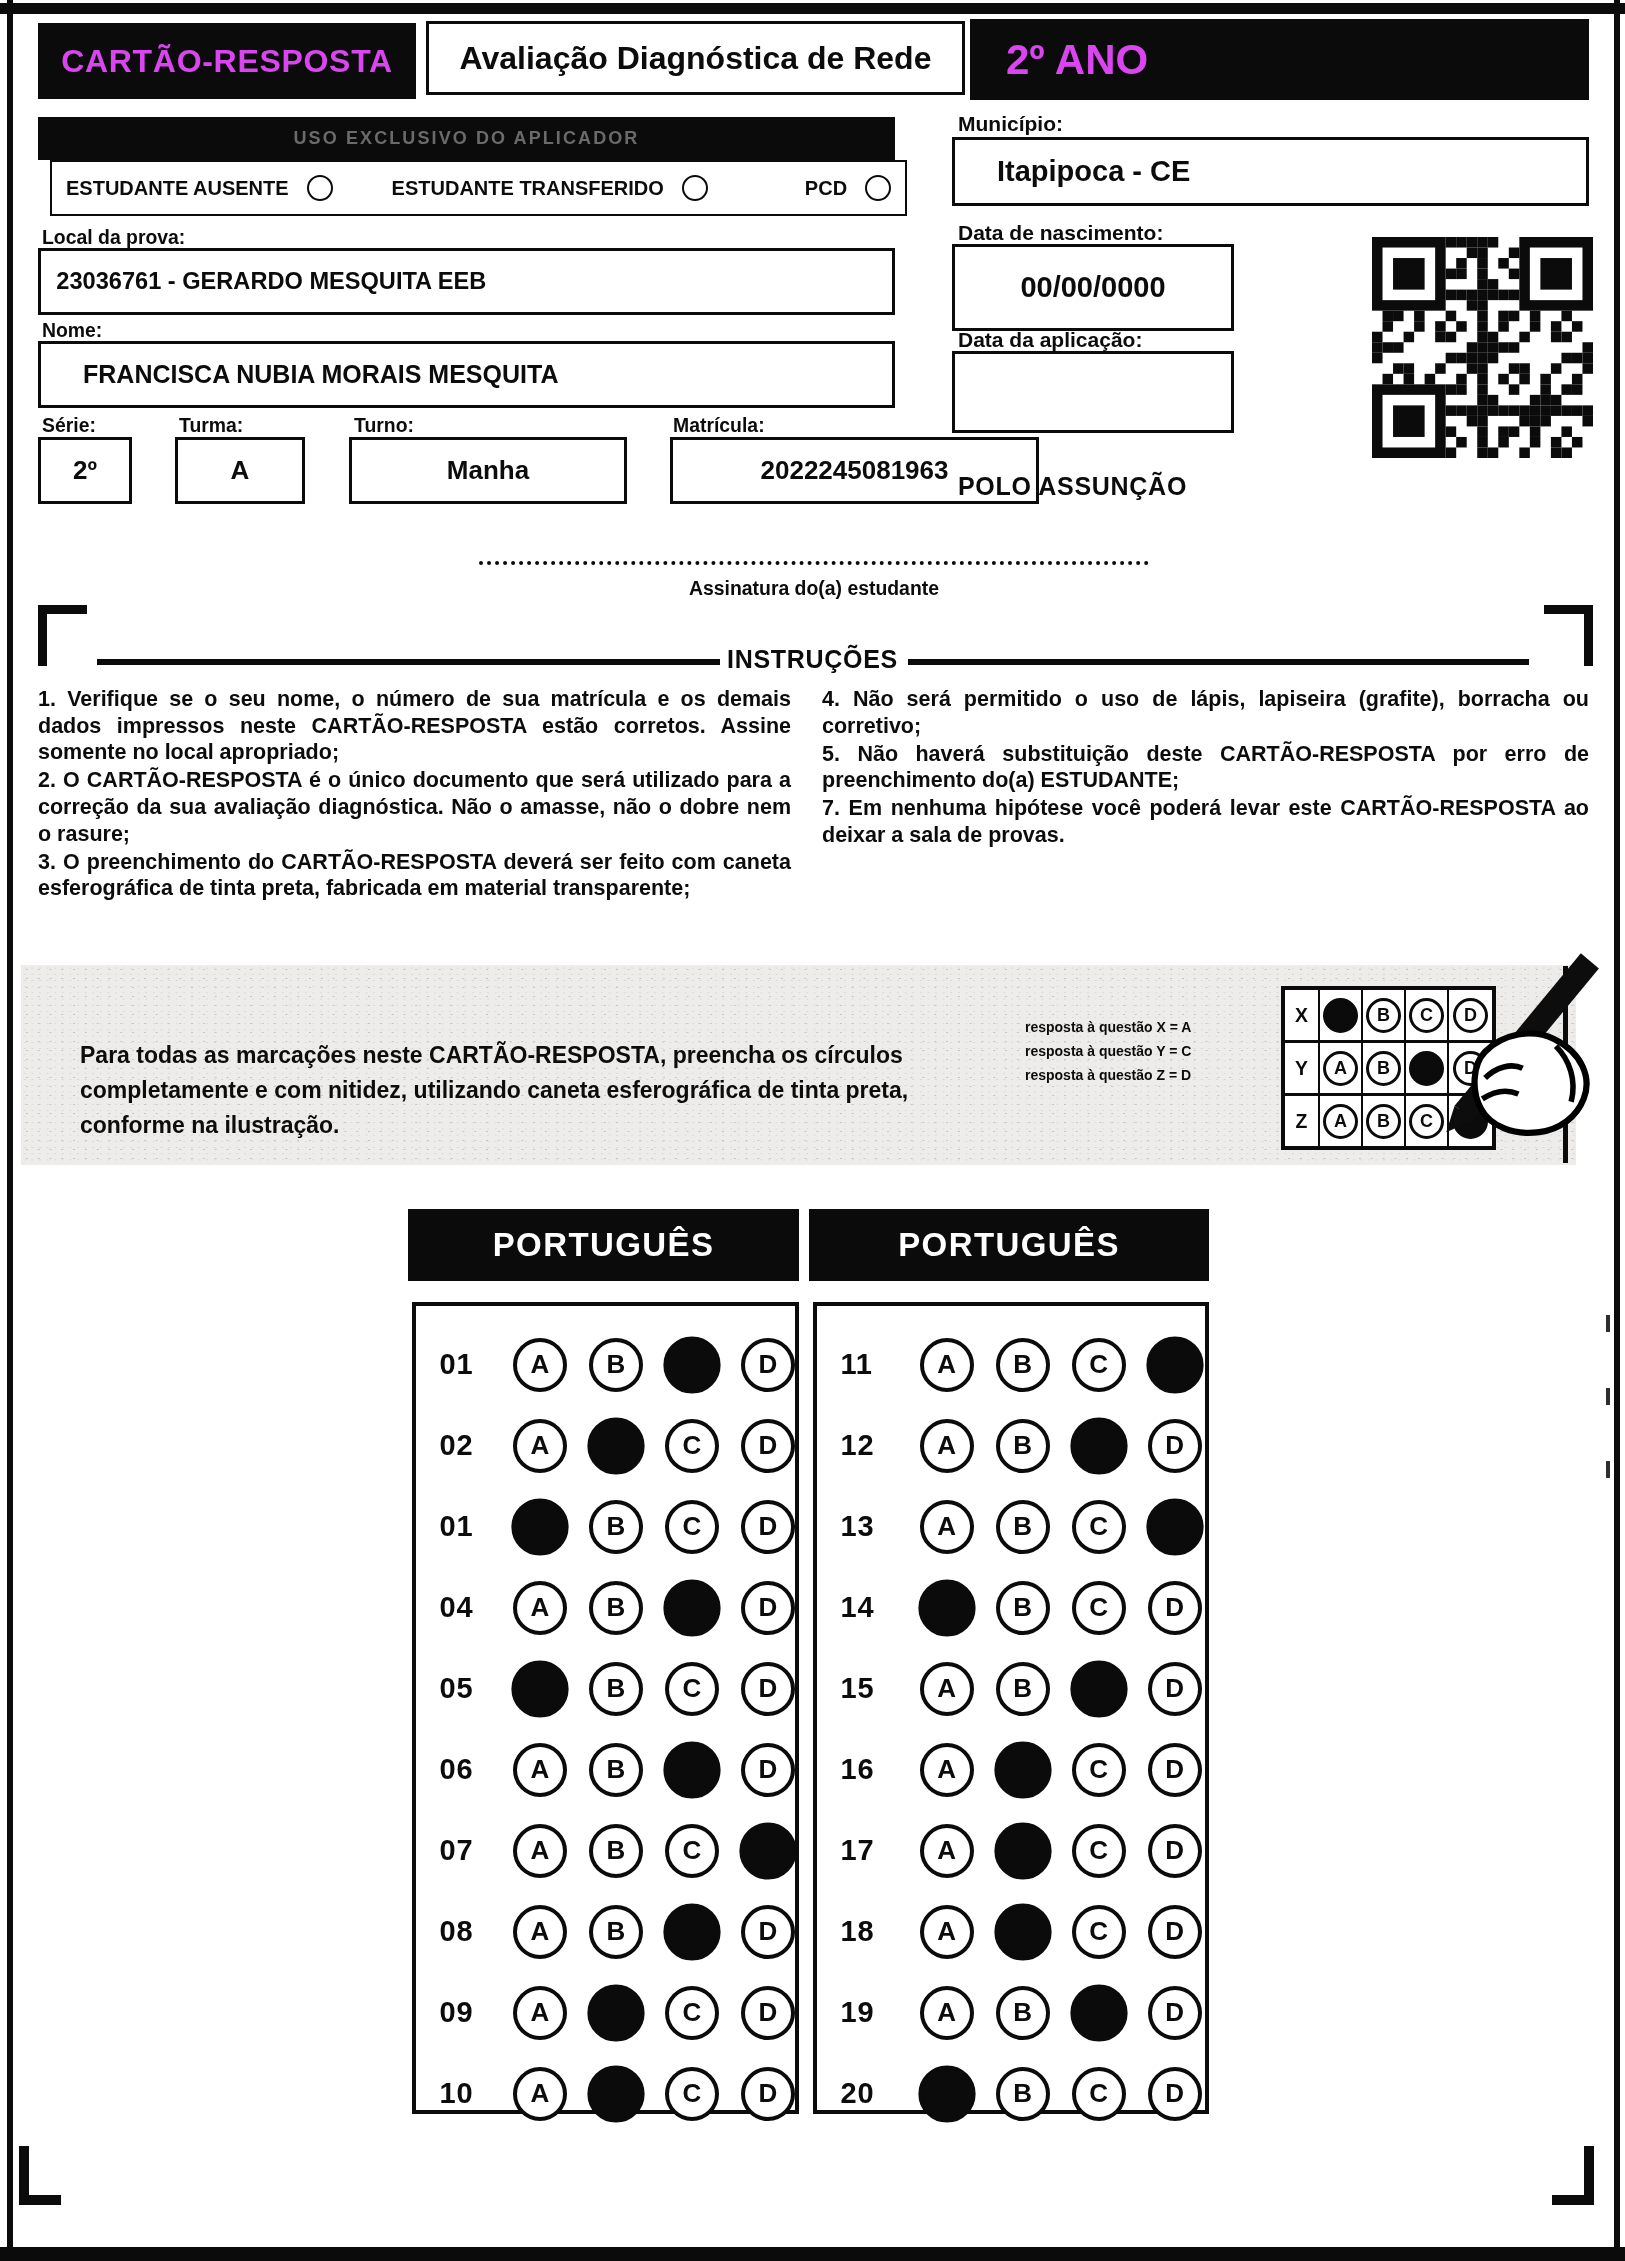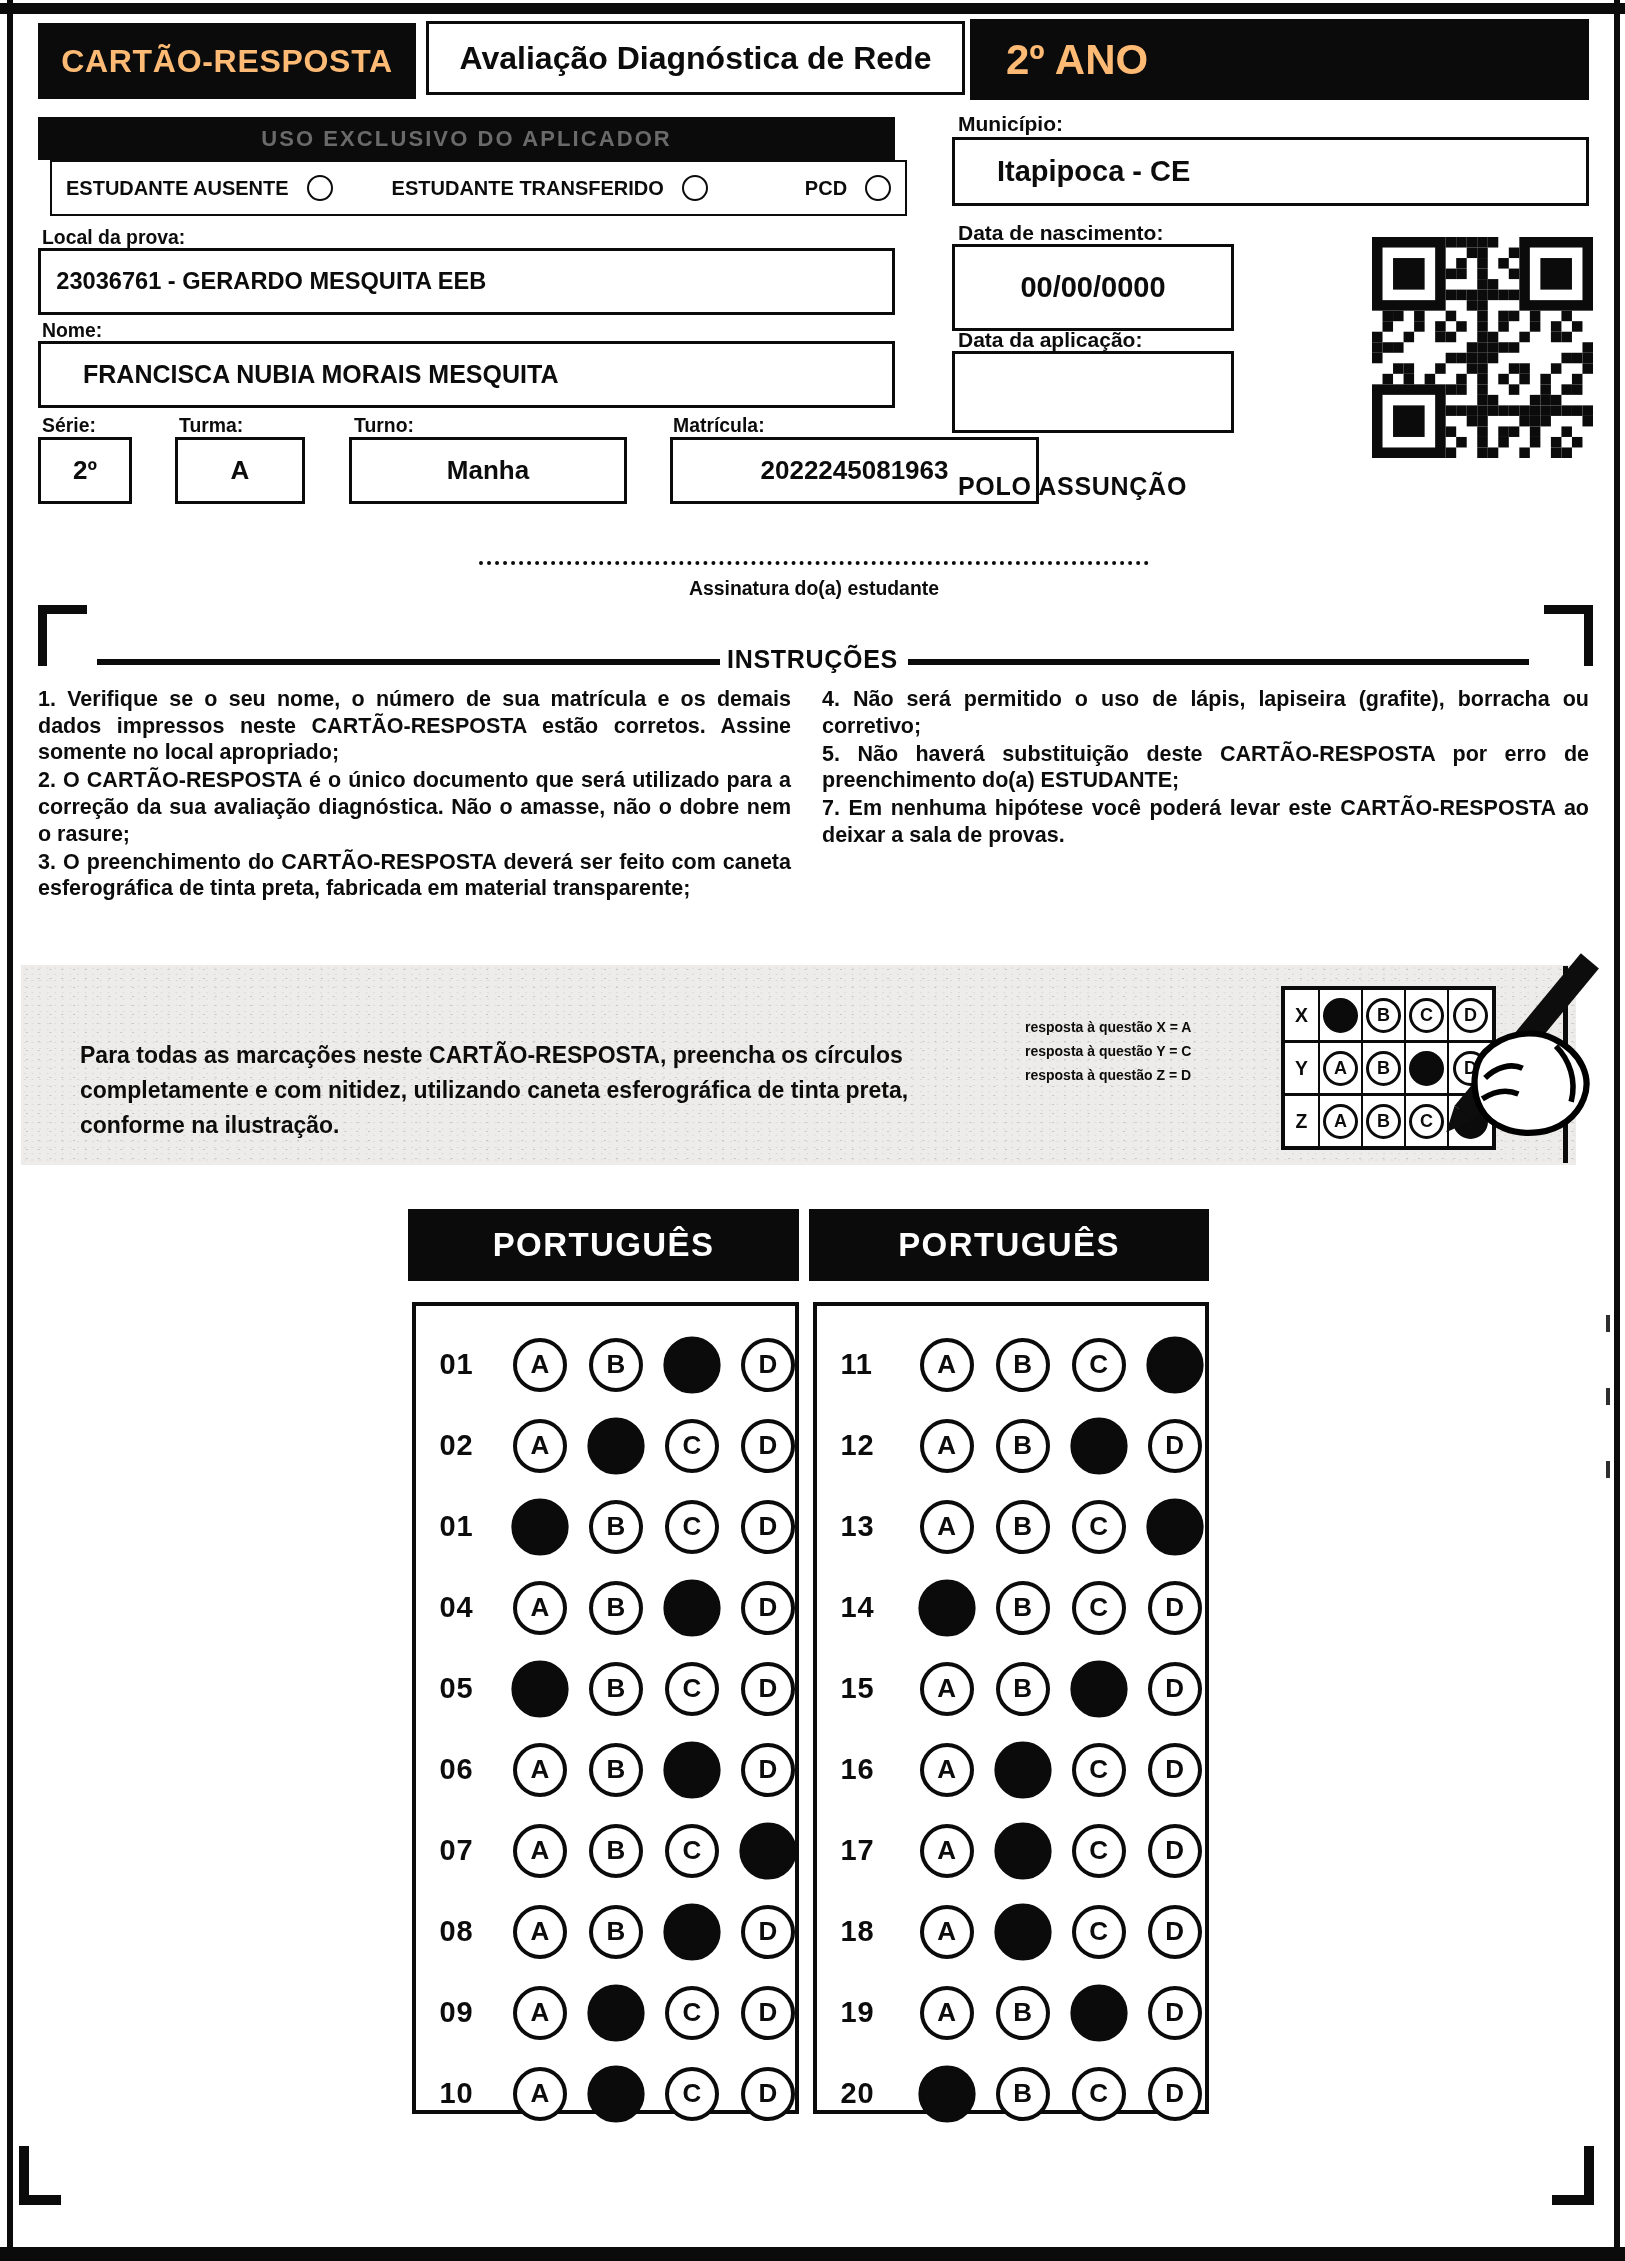--- a/index.html
+++ b/index.html
@@ -6,28 +6,28 @@
   body{font-family:"Liberation Sans", sans-serif; color:#0c0c0c;}
   .page{position:relative;width:1625px;height:2261px;background:#ffffff;overflow:hidden;}
   .abs{position:absolute;}
   
   .bar-top{left:0;top:2.8px;width:1625px;height:11px;background:#0b0b0b;}
   .bar-bottom{left:0;top:2247px;width:1625px;height:14px;background:#0b0b0b;}
   .border-left{left:7px;top:0;width:5.6px;height:2261px;background:#0b0b0b;}
   .border-right{left:1614px;top:0;width:5.6px;height:2261px;background:#0b0b0b;}
 
   
-  .hdr-black{background:#0b0b0b;color:#fdba74;display:flex;align-items:center;}
+  .hdr-black{background:#0b0b0b;color:#d946ef;display:flex;align-items:center;}
   .hdr-card{left:38px;top:23px;width:378px;height:76px;justify-content:center;font-size:32px;font-weight:bold;letter-spacing:0.7px;}
   .hdr-exam{left:426px;top:21px;width:539px;height:74px;background:#ffffff;border:3.5px solid #0b0b0b;display:flex;align-items:center;justify-content:center;font-size:32px;font-weight:bold;box-sizing:border-box;}
   .hdr-ano{left:970px;top:19.4px;width:619px;height:81px;font-size:42px;font-weight:bold;padding-left:36px;box-sizing:border-box;}
 
   
   .app-bar{left:38px;top:117px;width:857px;height:43px;background:#0b0b0b;display:flex;align-items:center;justify-content:center;}
-  .app-bar span{color:#8a8a8a;opacity:.75;font-size:22px;font-weight:bold;letter-spacing:2.1px;}
+  .app-bar span{color:#8a8a8a;opacity:.75;font-size:18px;font-weight:bold;letter-spacing:2.1px;}
   .app-box{left:38px;top:160px;width:857px;height:56px;border:2.8px solid #0b0b0b;box-sizing:border-box;display:flex;align-items:center;padding-left:14px;margin-left:12px;}
   .app-item{display:flex;align-items:center;gap:18px;font-size:20px;font-weight:bold;}
   .app-item .circ{width:26px;height:26px;border:2.8px solid #0b0b0b;border-radius:50%;box-sizing:border-box;background:#fff;}
   .mL1{margin-left:59px;} .mL2{margin-left:97px;}
 
   .fld-label{font-size:19.4px;font-weight:bold;}
   .fld-box{border:3.5px solid #0b0b0b;box-sizing:border-box;display:flex;align-items:center;background:#fff;}
   .v34{font-size:23.6px;font-weight:bold;} .v36{font-size:25px;font-weight:bold;}
   .v38{font-size:26px;font-weight:bold;} .v42{font-size:29px;font-weight:bold;}
   .cen{justify-content:center;}

